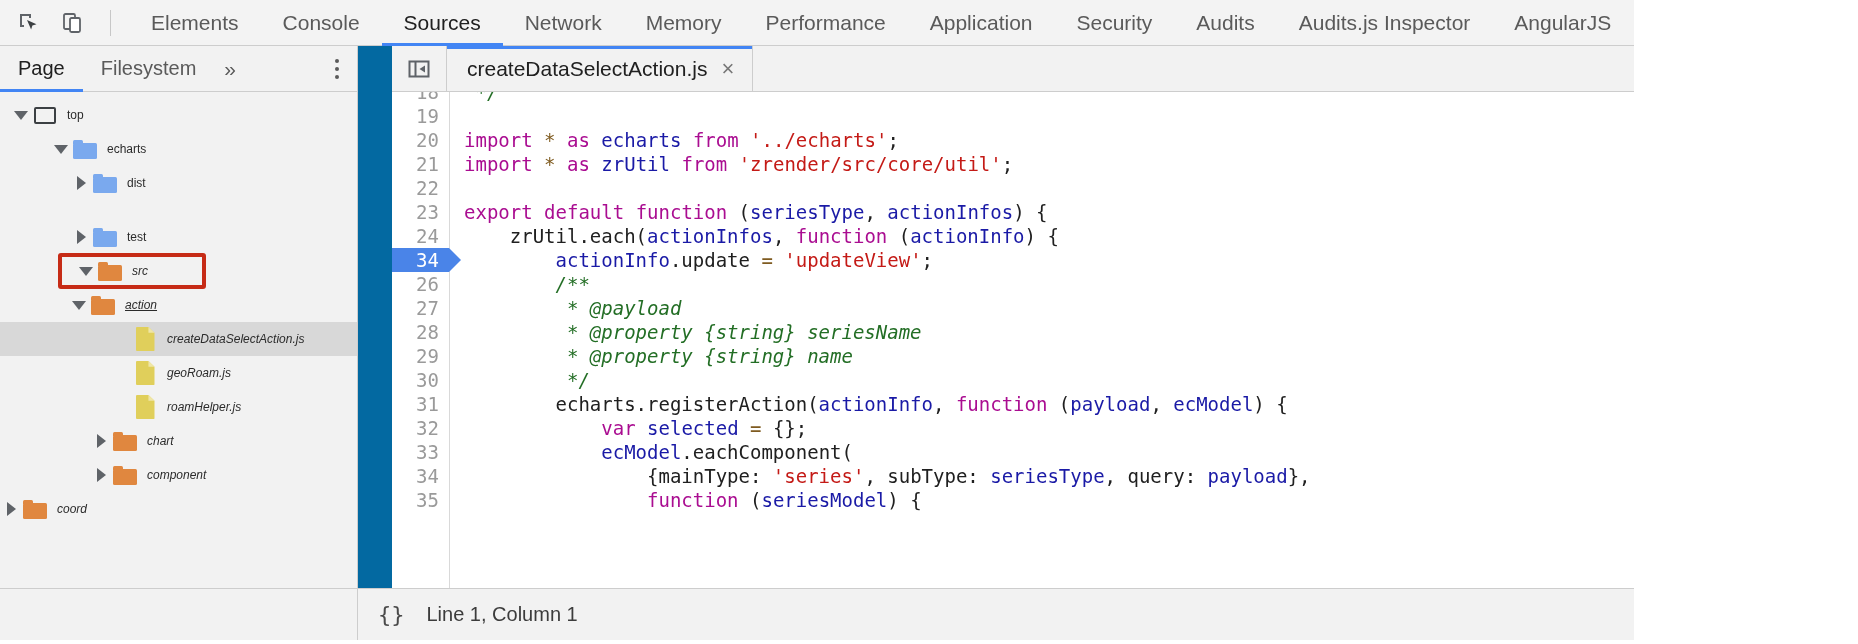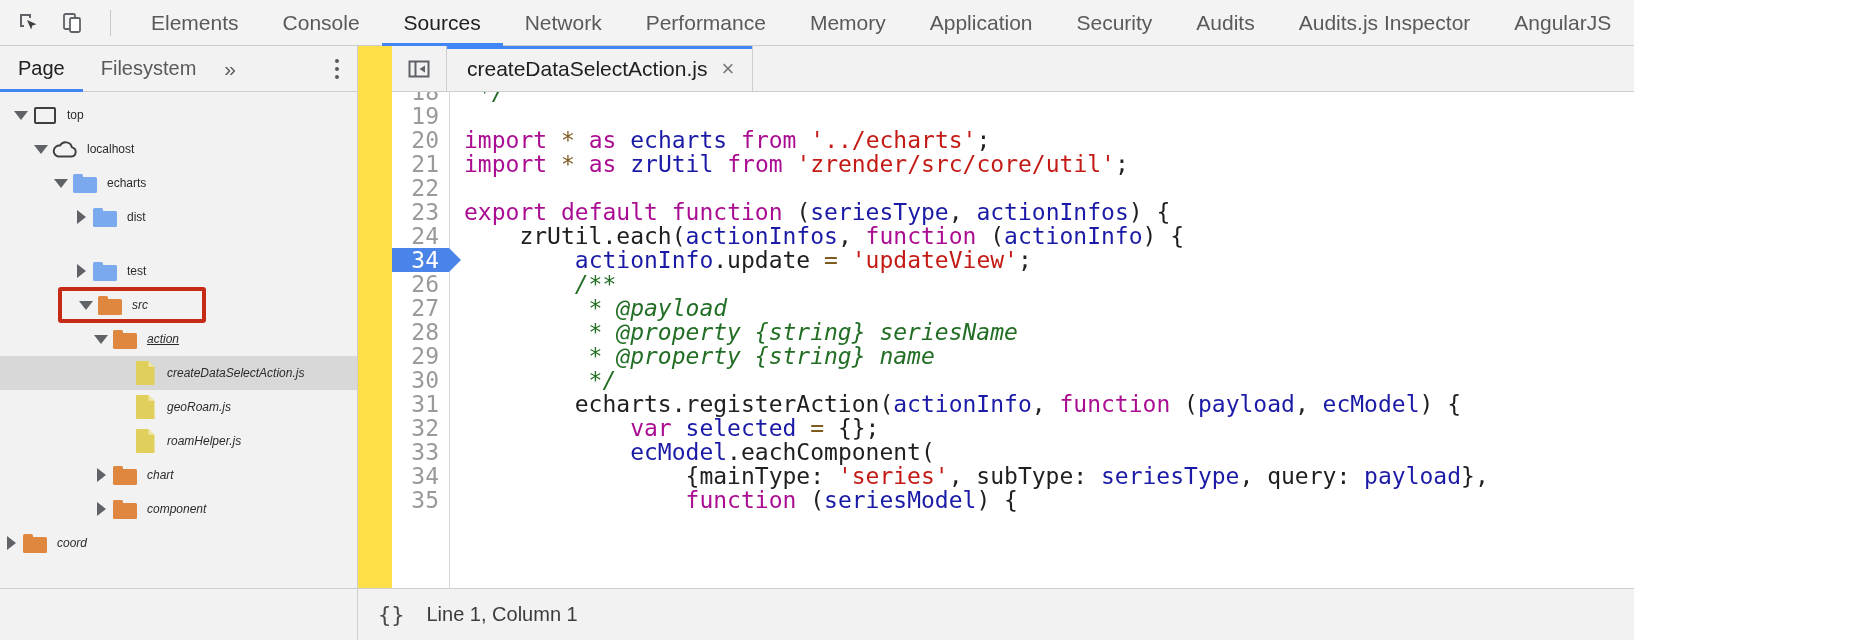--- a/index.html
+++ b/index.html
@@ -3,21 +3,21 @@
 <meta charset="utf-8">
 <style>
   * { box-sizing: border-box; margin: 0; padding: 0; }
   html, body {
     width: 1858px; height: 644px;
     font-family: "Liberation Sans", sans-serif;
     background: #ffffff;
     overflow: hidden;
   }
 
-  #app { width: 1634px; height: 644px; display: flex; flex-direction: column; background:#fde047; }
+  #app { width: 1634px; height: 644px; display: flex; flex-direction: column; background:#0369a1; }
 
   
   .panel-tabbar {
     height: 46px;
     background: #f3f3f3;
     border-bottom: 1px solid #cdcdcd;
     display: flex;
     align-items: stretch;
     flex: 0 0 46px;
   }
@@ -147,21 +147,21 @@
   .gutter {
     flex: 0 0 58px; background: #fff; text-align: right;
     border-right: 1px solid #d9d9d9;
     padding-top: 0;
   }
   .code-scroll { flex: 1 1 auto; overflow: hidden; padding-left: 0; }
 
   .ln, .cl {
     height: 24px; line-height: 24px;
     font-family: "DejaVu Sans Mono", monospace;
-    font-size: 23px;
+    font-size: 19px;
     white-space: pre;
   }
   .ln { color: #9a9a9a; padding-right: 10px; position: relative; }
   .ln.cur {
     background: #4a84e8; color: #ffffff; font-weight: 400;
   }
   .ln.cur::after {
     content:""; position:absolute; right:-12px; top:0;
     border-top: 12px solid transparent; border-bottom: 12px solid transparent;
     border-left: 12px solid #4a84e8;
@@ -217,24 +217,24 @@
       <div class="panel-tab">
           <span>Console</span>
         </div>
       <div class="panel-tab active">
           <span>Sources</span>
         </div>
       <div class="panel-tab">
           <span>Network</span>
         </div>
       <div class="panel-tab">
+          <span>Memory</span>
+        </div>
+      <div class="panel-tab">
           <span>Performance</span>
-        </div>
-      <div class="panel-tab">
-          <span>Memory</span>
         </div>
       <div class="panel-tab">
           <span>Application</span>
         </div>
       <div class="panel-tab">
           <span>Security</span>
         </div>
       <div class="panel-tab">
           <span>Audits</span>
         </div>
@@ -265,29 +265,20 @@
         </div>
       </div>
       <div class="tree" id="file-tree">
           <div class="tree-row" style="padding-left: 10px;">
             <span class="twisty open"></span>
             <span class="ico">
               <span class="ic-frame"></span>
             </span>
             <span class="tname">top</span>
           </div>
-          <div class="tree-row" style="padding-left: 30px;">
-            <span class="twisty open"></span>
-            <span class="ico">
-              <svg width="26" height="17" viewBox="0 0 26 17">
-                <path d="M6.5 15.5h13a4.6 4.6 0 0 0 .4-9.1A6.4 6.4 0 0 0 8 4.6a4.9 4.9 0 0 0-1.5 10.9z" fill="none" stroke="#3c4043" stroke-width="1.9" stroke-linejoin="round"></path>
-              </svg>
-            </span>
-            <span class="tname">localhost</span>
-          </div>
           <div class="tree-row" style="padding-left: 50px;">
             <span class="twisty open"></span>
             <span class="ico">
               <span class="folder blue">
                 <span class="tab"></span>
                 <span class="body2"></span>
               </span>
             </span>
             <span class="tname">echarts</span>
           </div>
@@ -315,21 +306,21 @@
             <span class="twisty open"></span>
             <span class="ico">
               <span class="folder orange">
                 <span class="tab"></span>
                 <span class="body2"></span>
               </span>
             </span>
             <span class="tname it">src</span>
             <span class="hl-box" style="left: 58px; top: -1px; width: 148px; height: 36px; background: transparent;"></span>
           </div>
-          <div class="tree-row" style="padding-left: 90px; text-decoration: underline;">
+          <div class="tree-row" style="padding-left: 68px; text-decoration: underline;">
             <span class="twisty open"></span>
             <span class="ico">
               <span class="folder orange">
                 <span class="tab"></span>
                 <span class="body2"></span>
               </span>
             </span>
             <span class="tname it">action</span>
           </div>
           <div class="tree-row selected" style="padding-left: 110px;">

